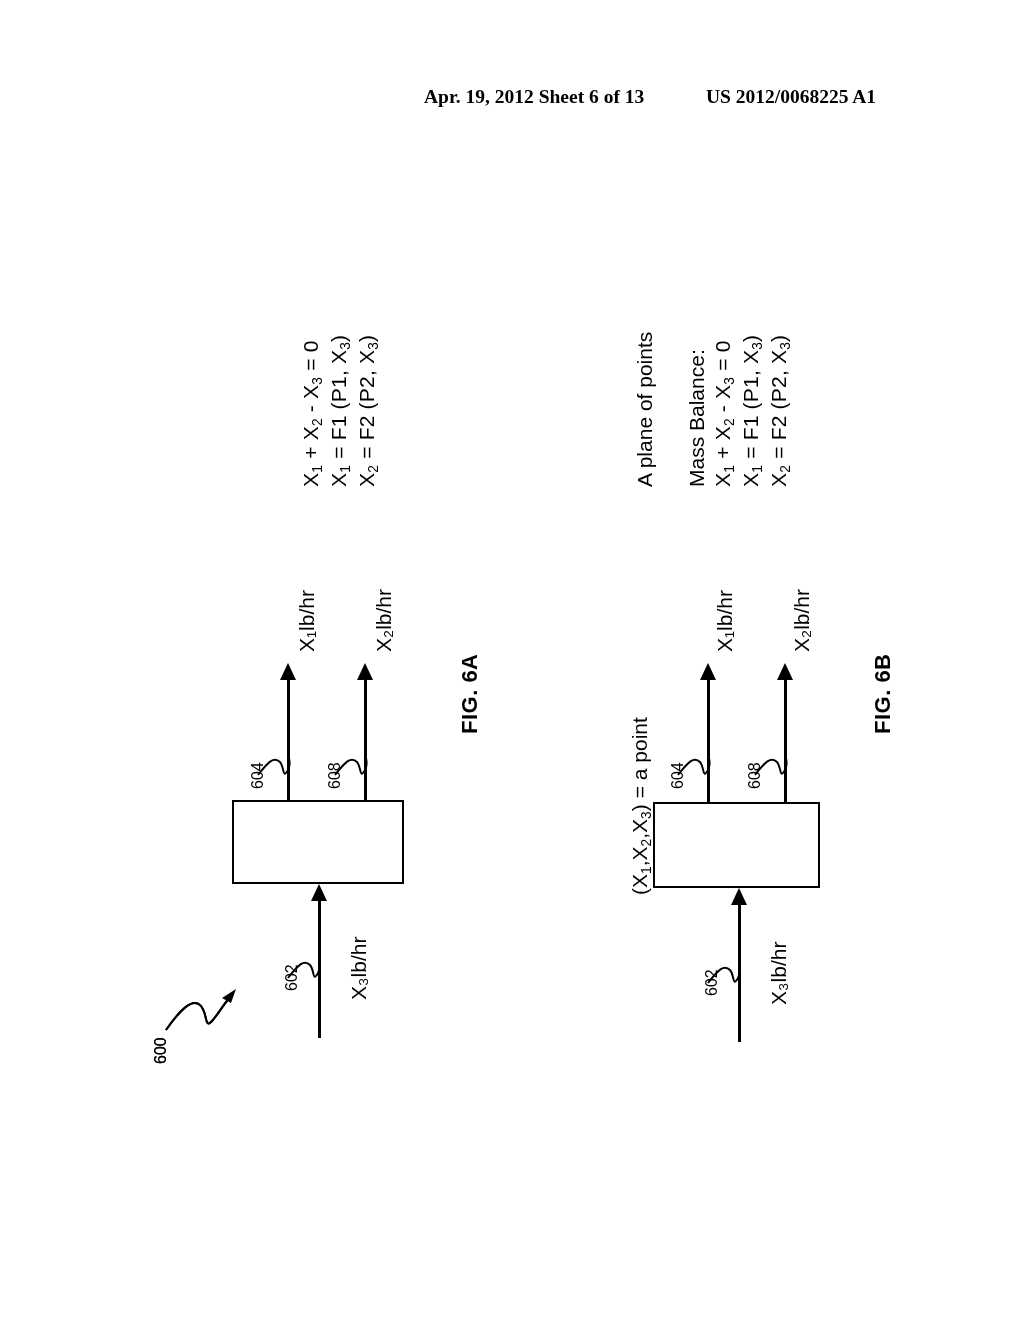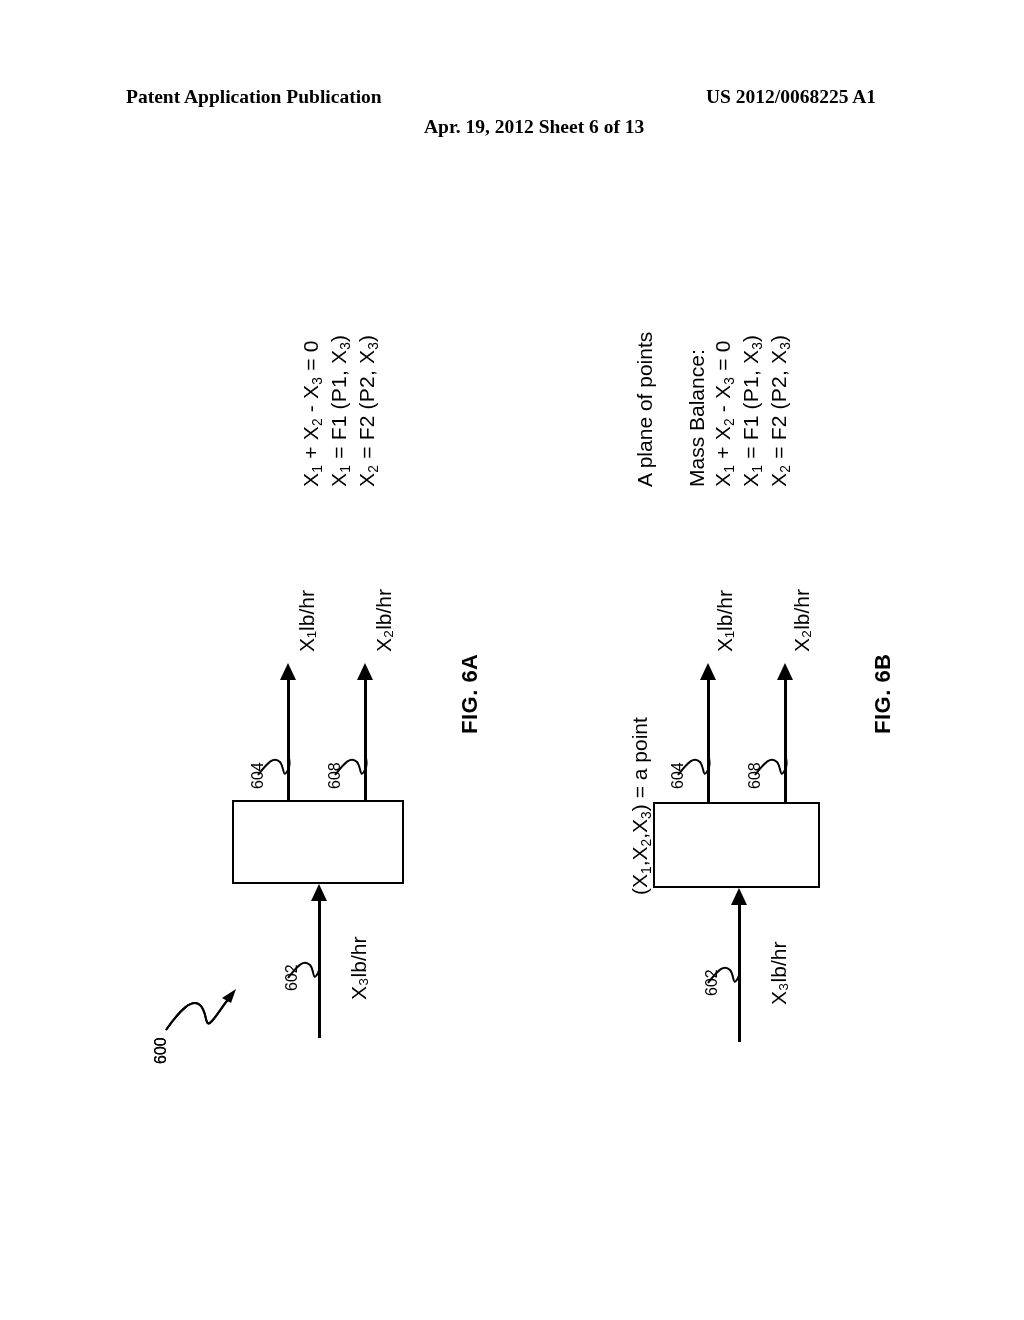--- a/index.html
+++ b/index.html
@@ -30,21 +30,20 @@
   }
   #page-header .hdr-pub {
     position: absolute;
     left: 126px;
     top: 0;
   }
   #page-header .hdr-date {
     position: absolute;
     left: 424px;
     top: 0;
-    margin-top: 30px;
   }
   #page-header .hdr-docnum {
     position: absolute;
     left: 706px;
     top: 0;
   }
 
   
   .rot {
     position: absolute;
@@ -106,21 +105,20 @@
     top: 0;
     width: 1024px;
     height: 1320px;
     pointer-events: none;
   }
 </style>
 </head>
 <body>
 
 <div id="page-header">
-  <span class="hdr-pub">Patent Application Publication</span>
   <span class="hdr-date">Apr. 19, 2012  Sheet 6 of 13</span>
   <span class="hdr-docnum">US 2012/0068225 A1</span>
 </div>
 
 <div>
 
   <div class="rot eq" style="left:300px; top:487px;">
     X<sub>1</sub> + X<sub>2</sub> - X<sub>3</sub> = 0
   </div>
   <div class="rot eq" style="left:328px; top:487px;">

